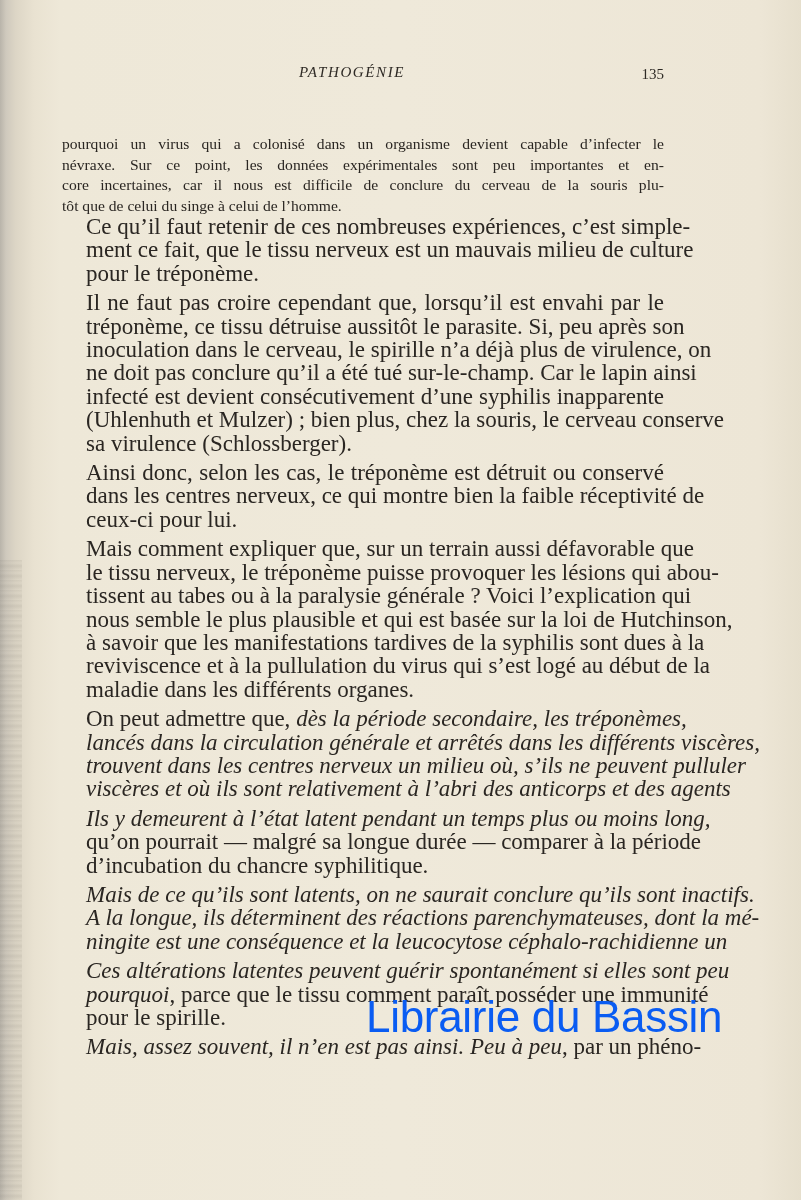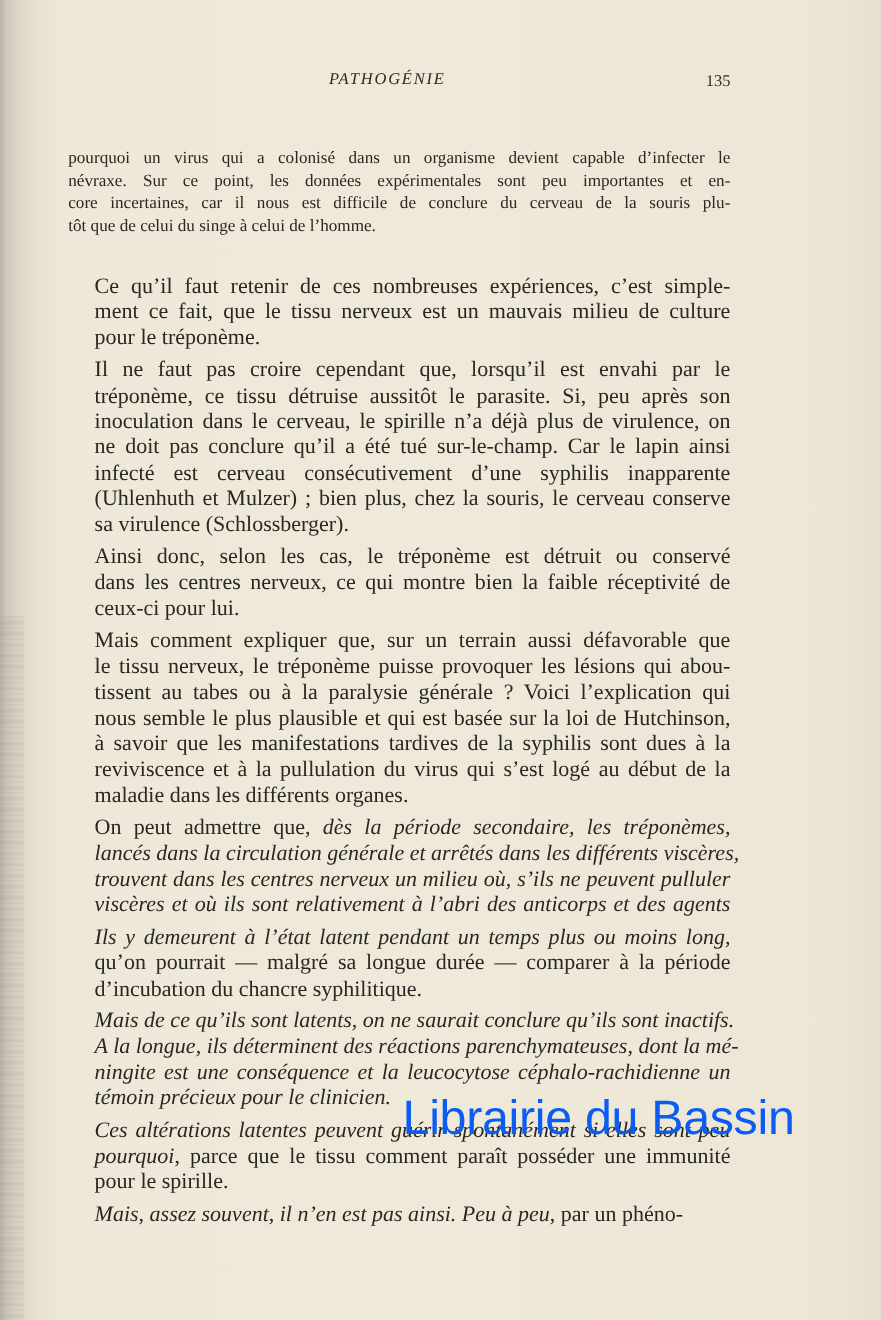--- a/index.html
+++ b/index.html
@@ -58,23 +58,22 @@
       width: 602px;
     }
     .small-block {
       top: 102px;
       font-size: 15.6px;
       line-height: 20.5px;
       margin-top: 32px;
     }
     .main-block {
       top: 215px;
-      font-size: 20px;
+      font-size: 23px;
       line-height: 23.4px;
-      margin-top: 34px;
     }
     .par {
       margin: 0 0 6px 0;
       text-align: justify;
       text-align-last: auto;
       hyphens: none;
     }
     .par.indent { text-indent: 24px; }
     .par .line {
       display: block;
@@ -124,21 +123,21 @@
       <span class="line" style="text-indent:24px">Ce qu’il faut retenir de ces nombreuses expériences, c’est simple-</span>
       <span class="line">ment ce fait, que le tissu nerveux est un mauvais milieu de culture</span>
       <span class="line last">pour le tréponème.</span>
     </p>
 
     <p class="par indent">
       <span class="line" style="text-indent:24px">Il ne faut pas croire cependant que, lorsqu’il est envahi par le</span>
       <span class="line">tréponème, ce tissu détruise aussitôt le parasite. Si, peu après son</span>
       <span class="line">inoculation dans le cerveau, le spirille n’a déjà plus de virulence, on</span>
       <span class="line">ne doit pas conclure qu’il a été tué sur-le-champ. Car le lapin ainsi</span>
-      <span class="line">infecté est cerveau consécutivement d’une syphilis inapparente</span>
+      <span class="line">infecté est devient consécutivement d’une syphilis inapparente</span>
       <span class="line">(Uhlenhuth et Mulzer) ; bien plus, chez la souris, le cerveau conserve</span>
       <span class="line last">sa virulence (Schlossberger).</span>
     </p>
 
     <p class="par indent">
       <span class="line" style="text-indent:24px">Ainsi donc, selon les cas, le tréponème est détruit ou conservé</span>
       <span class="line">dans les centres nerveux, ce qui montre bien la faible réceptivité de</span>
       <span class="line last">ceux-ci pour lui.</span>
     </p>
 
@@ -162,21 +161,20 @@
     <p class="par indent">
       <span class="line it" style="text-indent:24px">Ils y demeurent à l’état latent pendant un temps plus ou moins long,</span>
       <span class="line">qu’on pourrait — malgré sa longue durée — comparer à la période</span>
       <span class="line last">d’incubation du chancre syphilitique.</span>
     </p>
 
     <p class="par indent">
       <span class="line it" style="text-indent:24px">Mais de ce qu’ils sont latents, on ne saurait conclure qu’ils sont inactifs.</span>
       <span class="line it">A la longue, ils déterminent des réactions parenchymateuses, dont la mé-</span>
       <span class="line it">ningite est une conséquence et la leucocytose céphalo-rachidienne un</span>
-      <span class="line last it">témoin précieux pour le clinicien.</span>
     </p>
 
     <p class="par indent">
       <span class="line it" style="text-indent:24px">Ces altérations latentes peuvent guérir spontanément si elles sont peu</span>
       <span class="line"><span class="it">pourquoi</span><span>, parce que le tissu comment paraît posséder une immunité</span></span>
       <span class="line last">pour le spirille.</span>
     </p>
 
     <p class="par indent">
       <span class="line last" style="text-indent:24px"><span class="it">Mais, assez souvent, il n’en est pas ainsi. Peu à peu</span><span>, par un phéno-</span></span>

